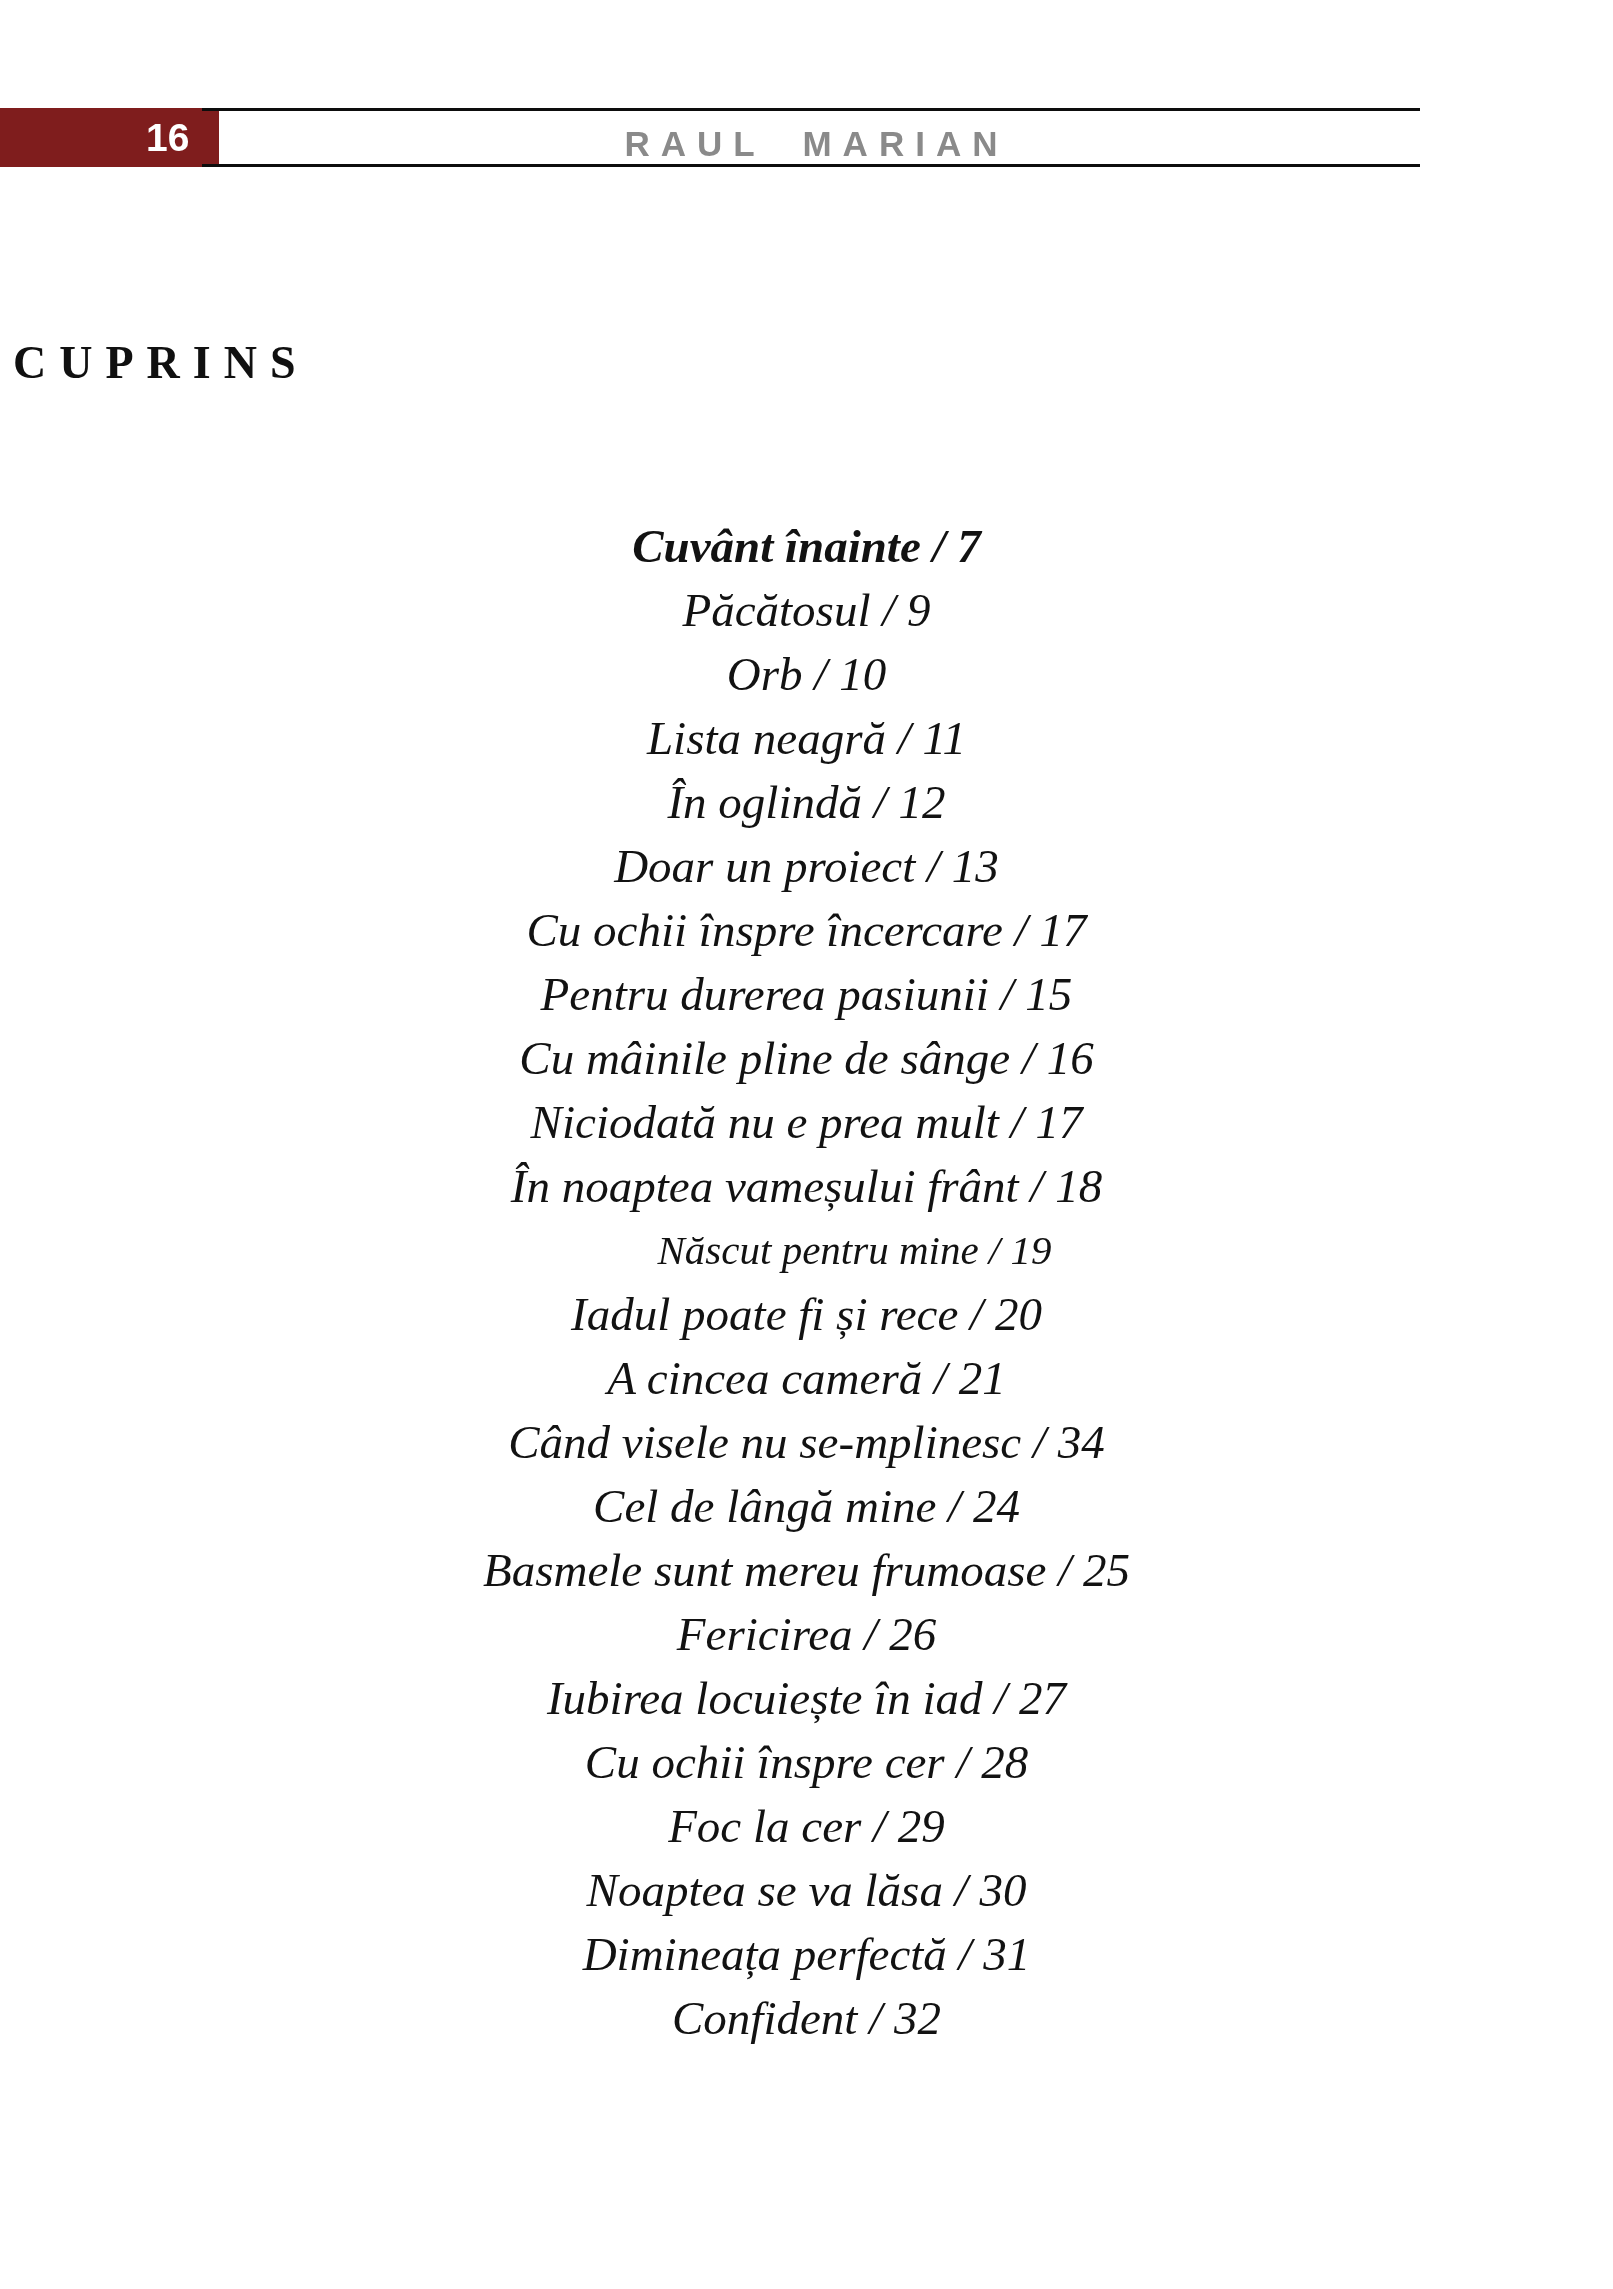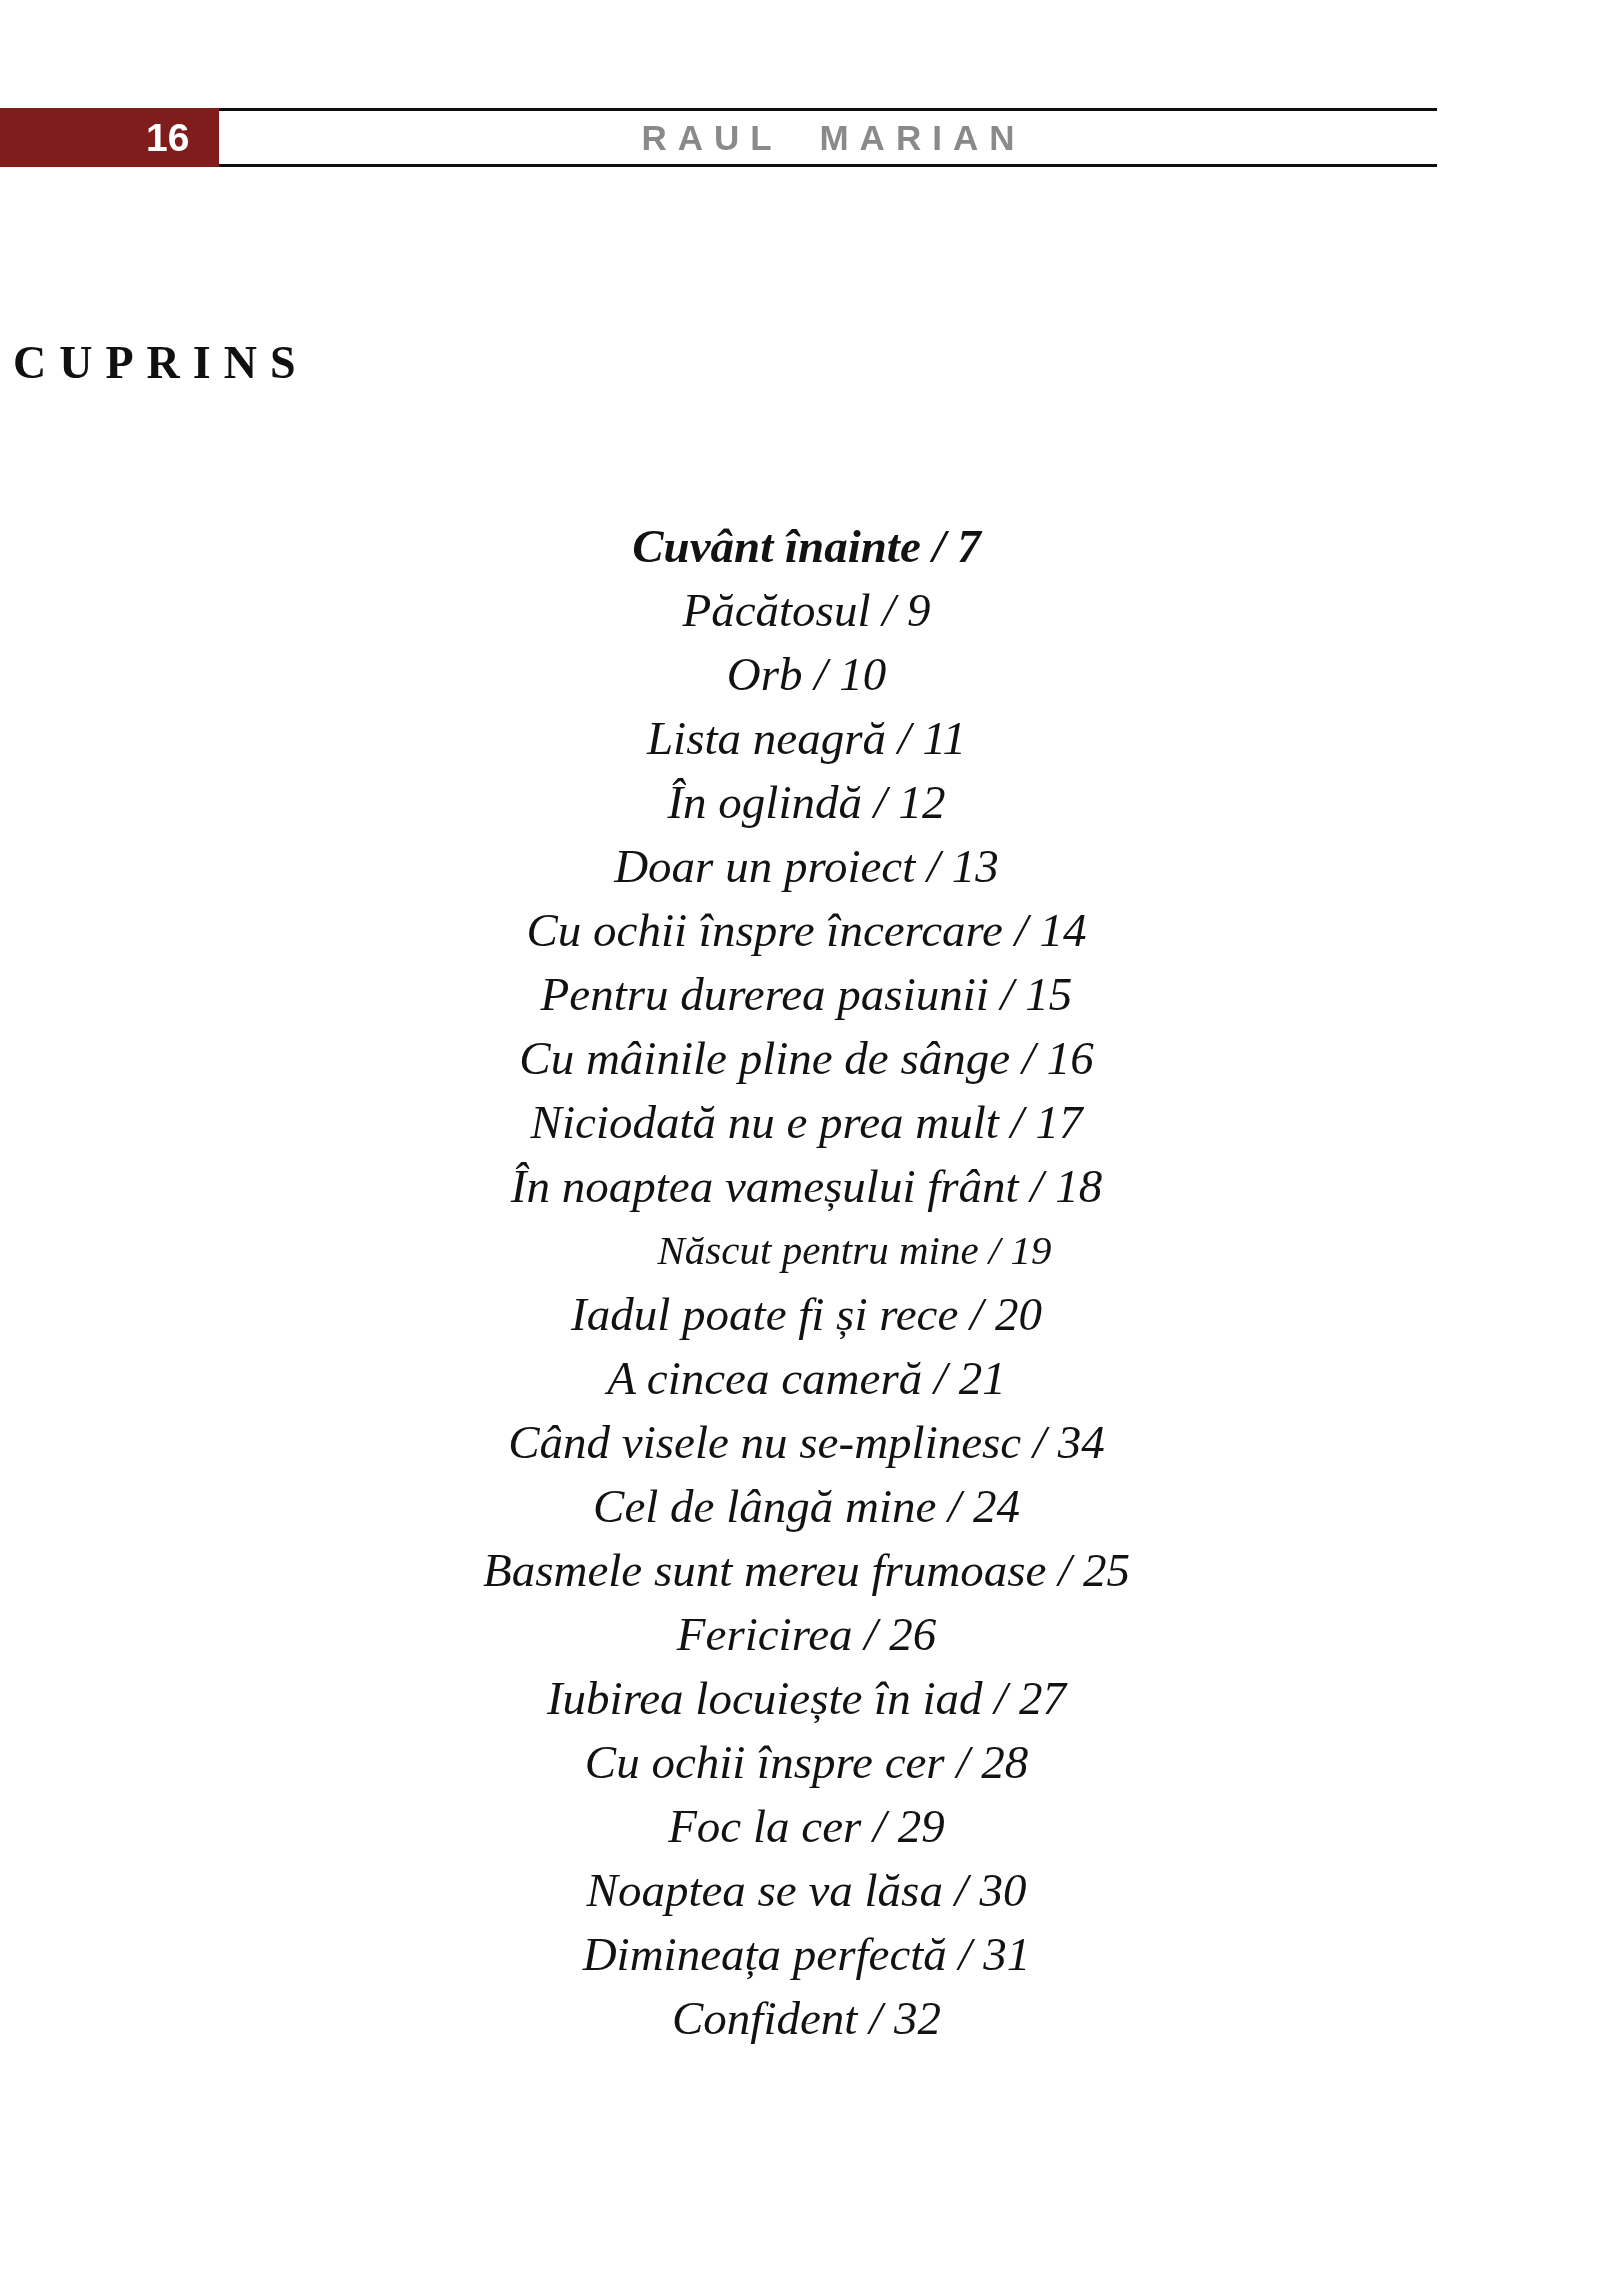--- a/index.html
+++ b/index.html
@@ -25,29 +25,29 @@
     justify-content: flex-end;
     padding-right: 29.5px;
     box-sizing: border-box;
     color: #ffffff;
     font-family: "Liberation Sans", sans-serif;
     font-weight: bold;
     font-size: 39px;
   }
   .header-band {
     position: absolute;
-    left: 219px;
+    left: 202px;
     top: 108px;
     width: 1218px;
     height: 59px;
     box-sizing: border-box;
     border-top: 3.7px solid #0d0d0d;
     border-bottom: 3.7px solid #0d0d0d;
     display: flex;
-    align-items: center;
+    align-items: flex-end;
     justify-content: center;
   }
   .running-title {
     font-family: "Liberation Sans", sans-serif;
     font-weight: bold;
     font-size: 35px;
     color: #8a8a8a;
     letter-spacing: 11px;
     word-spacing: 16.6px;
     padding-left: 11px; 
@@ -104,21 +104,21 @@
 
 <div class="doc-title">CUPRINS</div>
 
 <div class="toc">
     <div class="toc-line bold">Cuvânt înainte / 7</div>
     <div class="toc-line">Păcătosul / 9</div>
     <div class="toc-line">Orb / 10</div>
     <div class="toc-line">Lista neagră / 11</div>
     <div class="toc-line">În oglindă / 12</div>
     <div class="toc-line">Doar un proiect / 13</div>
-    <div class="toc-line">Cu ochii înspre încercare / 14</div>
+    <div class="toc-line">Cu ochii înspre încercare / 17</div>
     <div class="toc-line">Pentru durerea pasiunii / 15</div>
     <div class="toc-line">Cu mâinile pline de sânge / 16</div>
     <div class="toc-line">Niciodată nu e prea mult / 17</div>
     <div class="toc-line">În noaptea vameșului frânt / 18</div>
     <div class="toc-line small">Născut pentru mine / 19</div>
     <div class="toc-line">Iadul poate fi și rece / 20</div>
     <div class="toc-line">A cincea cameră / 21</div>
     <div class="toc-line">Când visele nu se-mplinesc / 34</div>
     <div class="toc-line">Cel de lângă mine / 24</div>
     <div class="toc-line">Basmele sunt mereu frumoase / 25</div>

